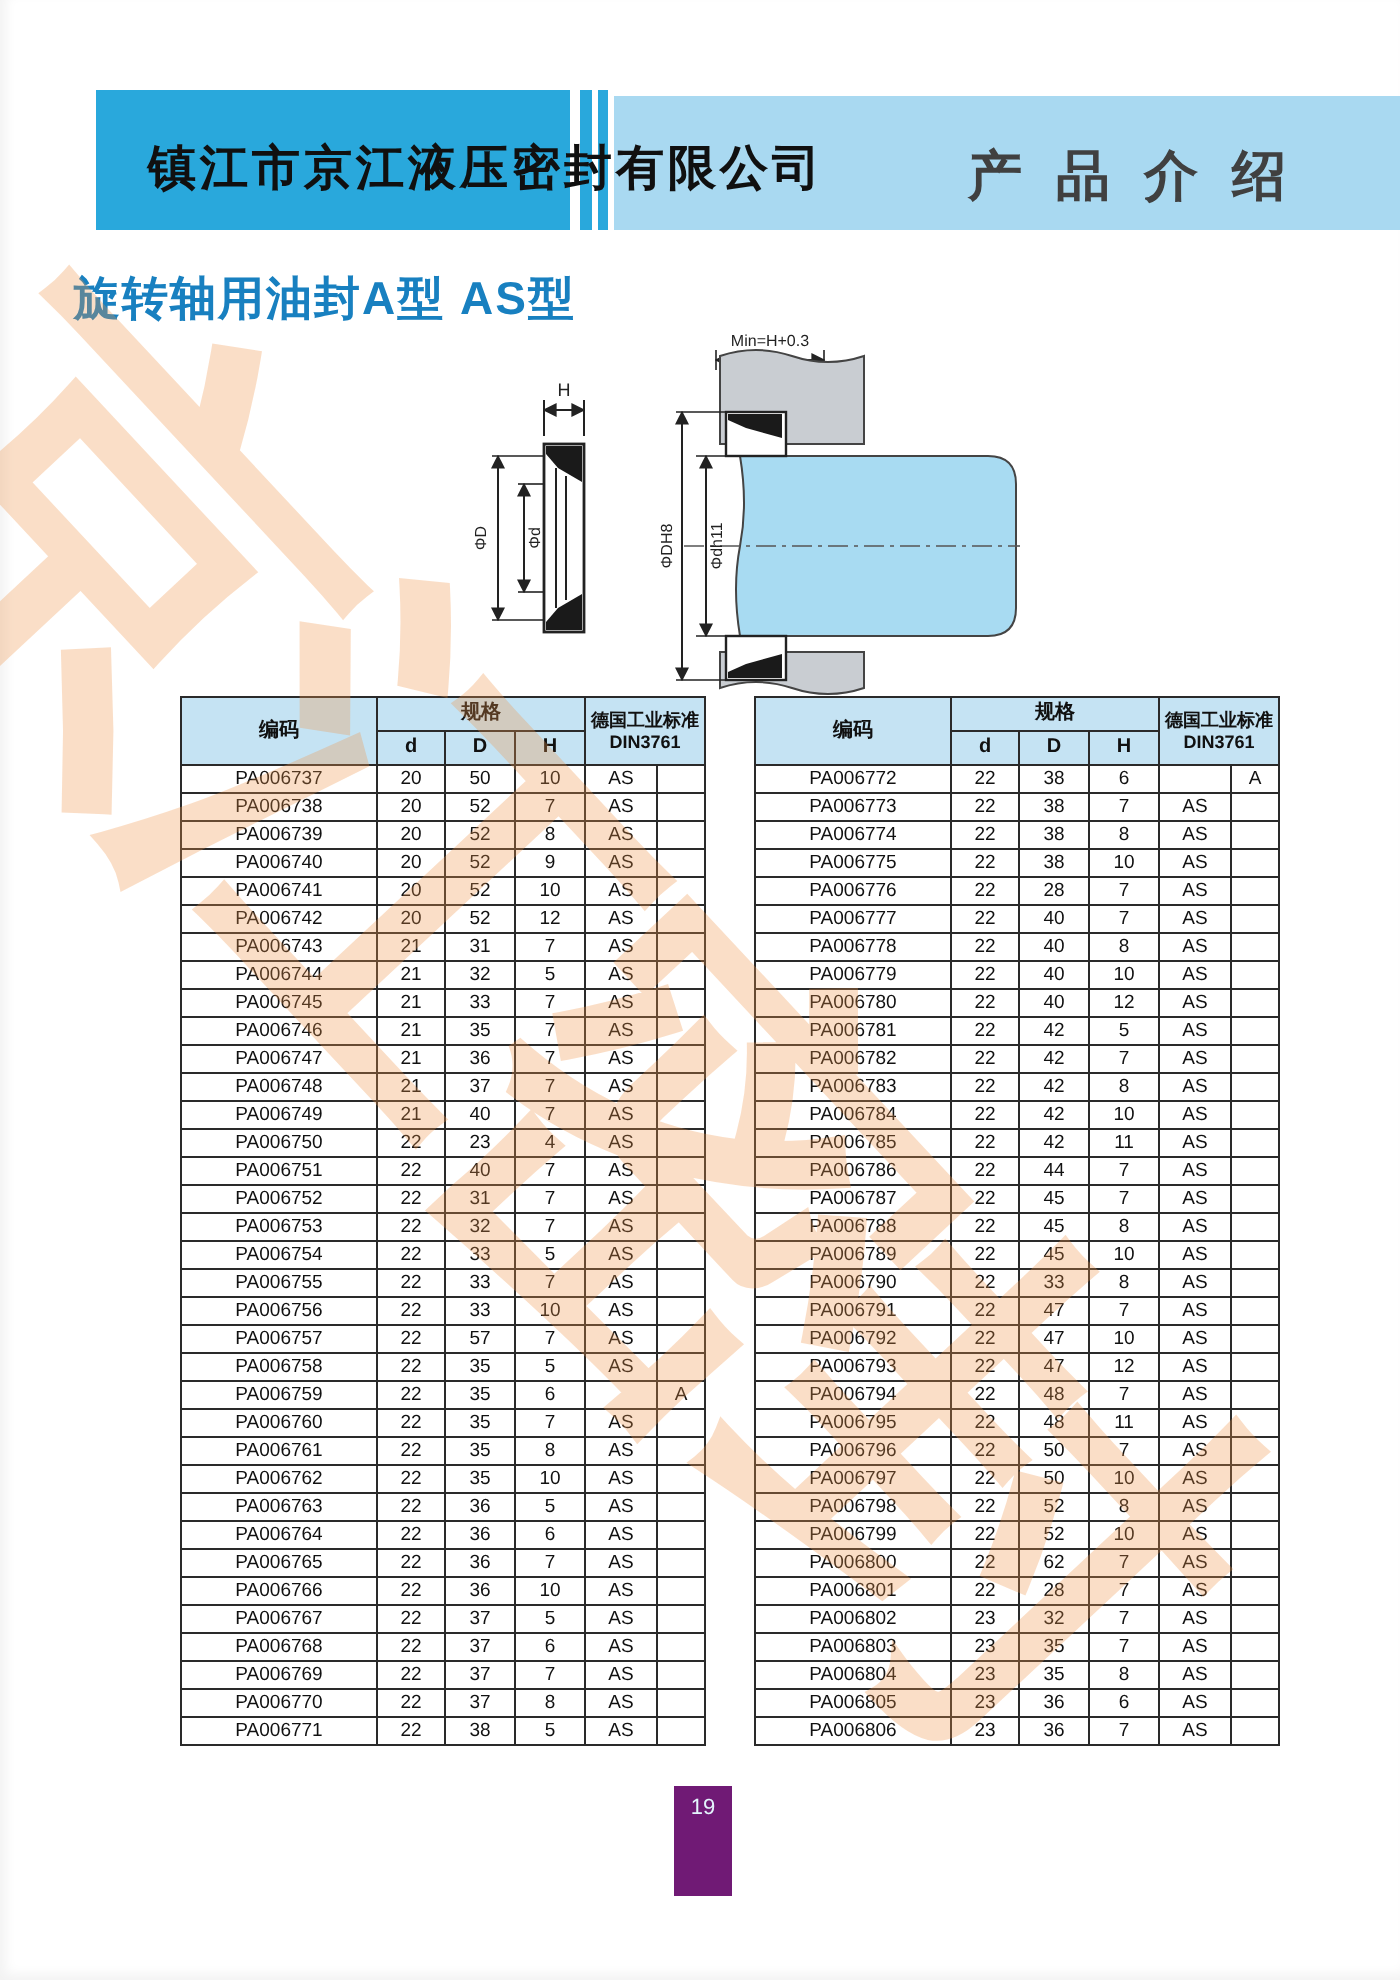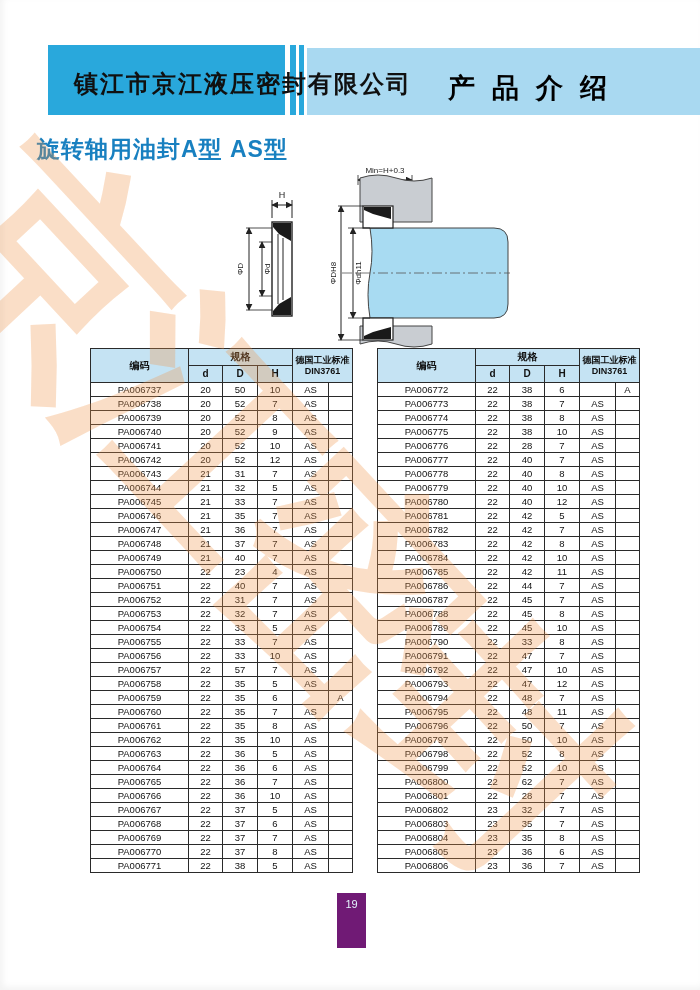--- a/index.html
+++ b/index.html
@@ -13,23 +13,23 @@
   .brand-left  { position:absolute; left:48px;  top:45px; width:237px; height:70px; background:#29a8dc; }
   .brand-stripe1 { position:absolute; left:290px; top:45px; width:6px; height:70px; background:#29a8dc; }
   .brand-stripe2 { position:absolute; left:299px; top:45px; width:5px; height:70px; background:#29a8dc; }
   .brand-right { position:absolute; left:307px; top:48px; width:393px; height:67px; background:#a9d9f1; }
   .company-name {
     position:absolute; left:74px; top:68px; z-index:3;
     font-family:Liberation Sans, sans-serif; font-weight:bold;
     font-size:24px; color:#101010; letter-spacing:2px; white-space:nowrap;
   }
   .section-title {
-    position:absolute; left:448px; top:70px; z-index:3;
+    position:absolute; left:484px; top:70px; z-index:3;
     font-family:"Liberation Serif", serif; font-weight:bold;
-    font-size:27px; color:#000000; letter-spacing:17px; white-space:nowrap;
+    font-size:27px; color:#404040; letter-spacing:17px; white-space:nowrap;
   }
 
   .page-title {
     position:absolute; top:134px; left:0; width:700px; text-align:left;
     font-size:23px; font-weight:bold; color:#1880c0; letter-spacing:1px;padding-left:37px;
   }
 
   
   .diagram { position:absolute; left:180px; top:164px; width:330px; height:184px; }
   .diagram text { font-family:"Liberation Sans", sans-serif; fill:#222; }

